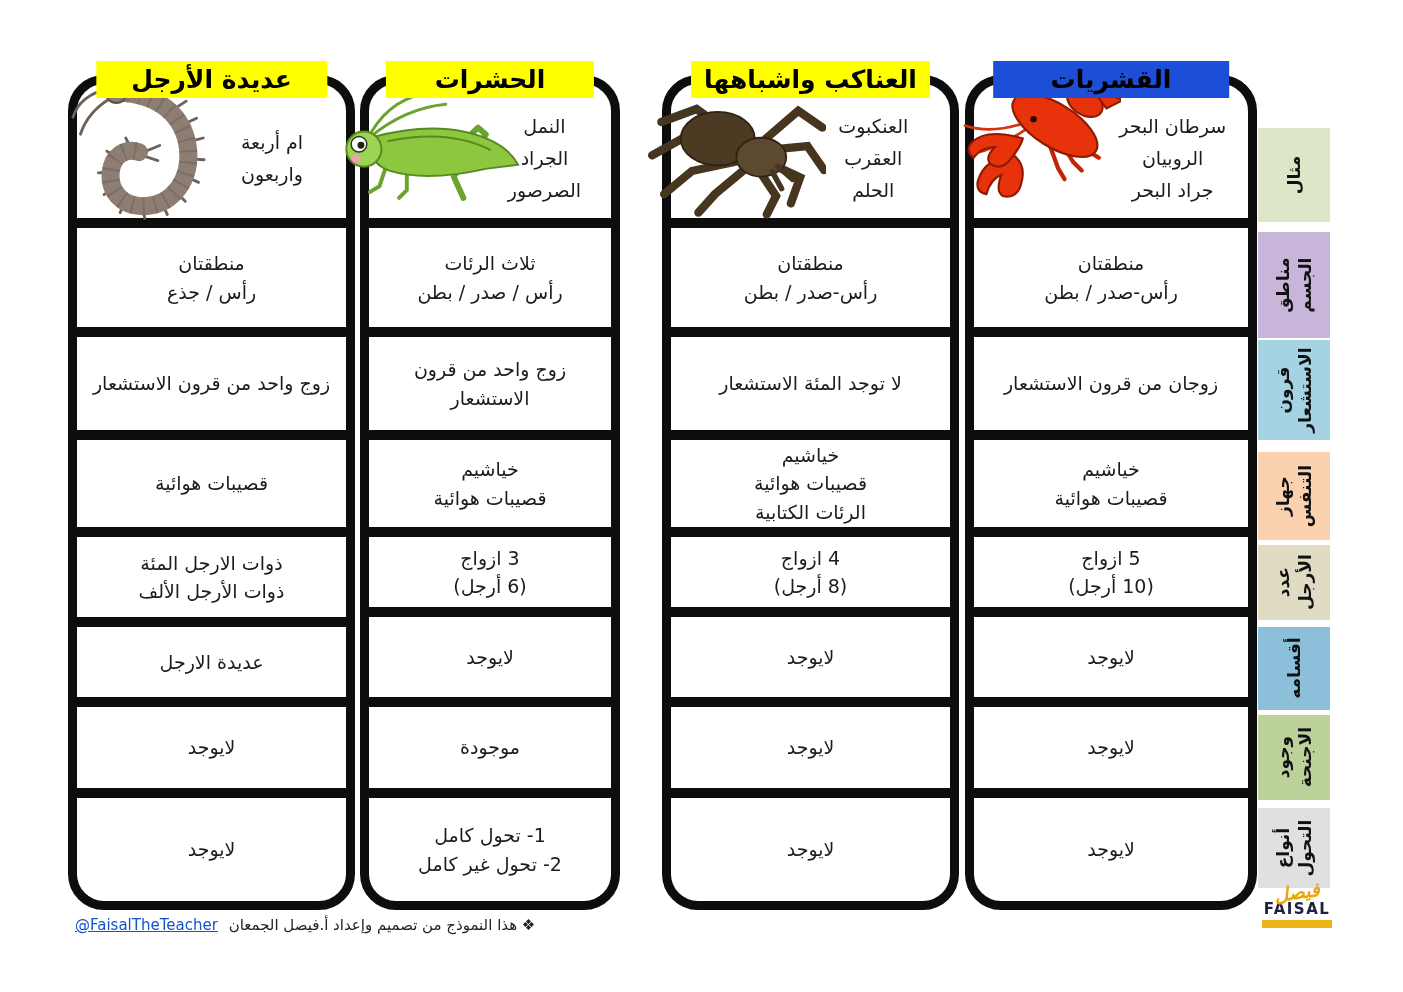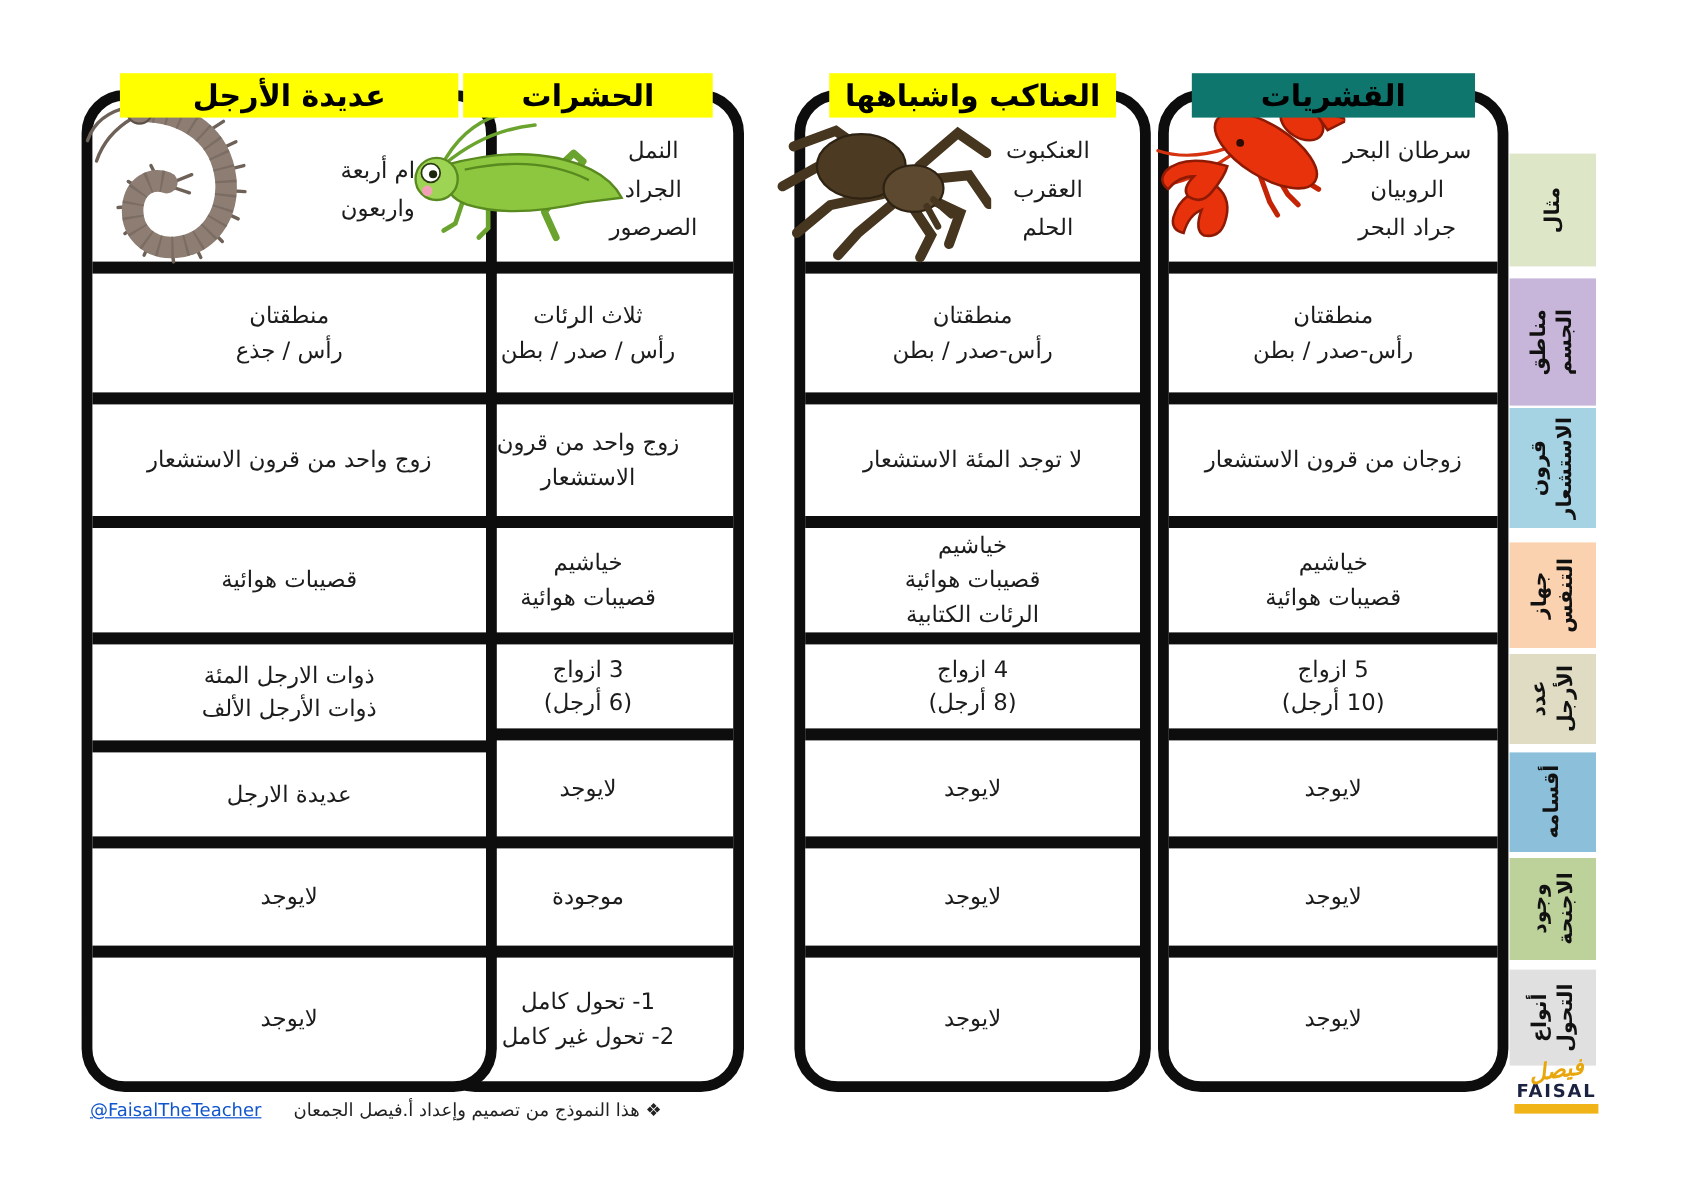--- a/index.html
+++ b/index.html
@@ -5,21 +5,21 @@
   html,body{margin:0;padding:0;background:#ffffff;font-family:"DejaVu Sans",sans-serif;}
   .canvas{position:relative;width:1403px;height:992px;background:#ffffff;}
 
   
   .column{position:absolute;top:75px;height:835px;background:#fff;
           border:9px solid #0d0d0d;border-radius:36px;box-sizing:border-box;
           direction:rtl;}
   .col-0{left:965px;width:292px;}
   .col-1{left:662px;width:297px;}
   .col-2{left:360px;width:260px;}
-  .col-3{left:68px;width:346px;}
+  .col-3{left:68px;width:287px;}
 
   .banner{position:absolute;top:-23px;left:50%;transform:translateX(-50%);
           height:37px;min-width:86%;display:flex;align-items:center;justify-content:center;
           font-weight:bold;font-size:25px;color:#000;z-index:5;padding:0 12px;
           box-sizing:border-box;white-space:nowrap;}
 
   .rows{display:flex;flex-direction:column;height:100%;border-radius:26px;}
   .row{box-sizing:border-box;border-bottom:10px solid #0d0d0d;
        display:flex;align-items:center;justify-content:center;text-align:center;
        white-space:pre-line;font-size:19px;line-height:1.5;color:#1c1c1c;padding:0 10px;}
@@ -53,30 +53,30 @@
 
   
   .logo{position:absolute;left:1262px;top:884px;width:70px;text-align:center;}
   .logo-ar{font-size:19px;font-weight:bold;color:#e8a70c;font-style:italic;
            line-height:.9;transform:rotate(-8deg);}
   .logo-en{font-size:15px;font-weight:bold;color:#1c2340;letter-spacing:1.5px;line-height:1.1;}
   .logo-bar{margin-top:2px;height:8px;background:#f0b418;}
 
   
   .footer{position:absolute;left:75px;top:916px;direction:rtl;font-size:15px;color:#222;}
-  .footer-link{color:#1155cc;text-decoration:underline;margin-right:22px;
+  .footer-link{color:#1155cc;text-decoration:underline;margin-right:6px;
                direction:ltr;unicode-bidi:embed;cursor:pointer;}
 </style>
 </head>
 <body>
 
 <div class="canvas">
 
   <section class="column col-0">
-    <div class="banner" style="background: #0f766e;">
+    <div class="banner" style="background: #1d4ed8;">
       <span>القشريات</span>
     </div>
     <div class="rows">
       <div class="row r1">
         <div class="example-text">سرطان البحر
 الروبيان
 جراد البحر</div>
         <div class="animal-wrap">
           <svg class="svg-lobster" viewBox="0 0 160 140">
             <g fill="#e8320c" stroke="#8f1a04" stroke-width="2">

